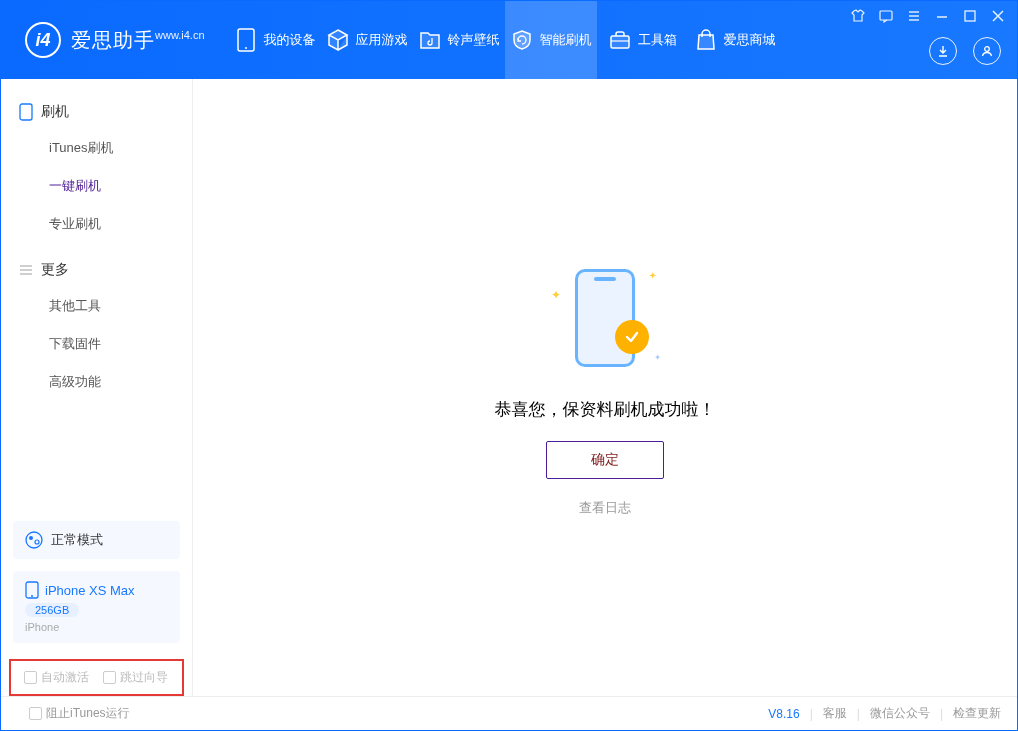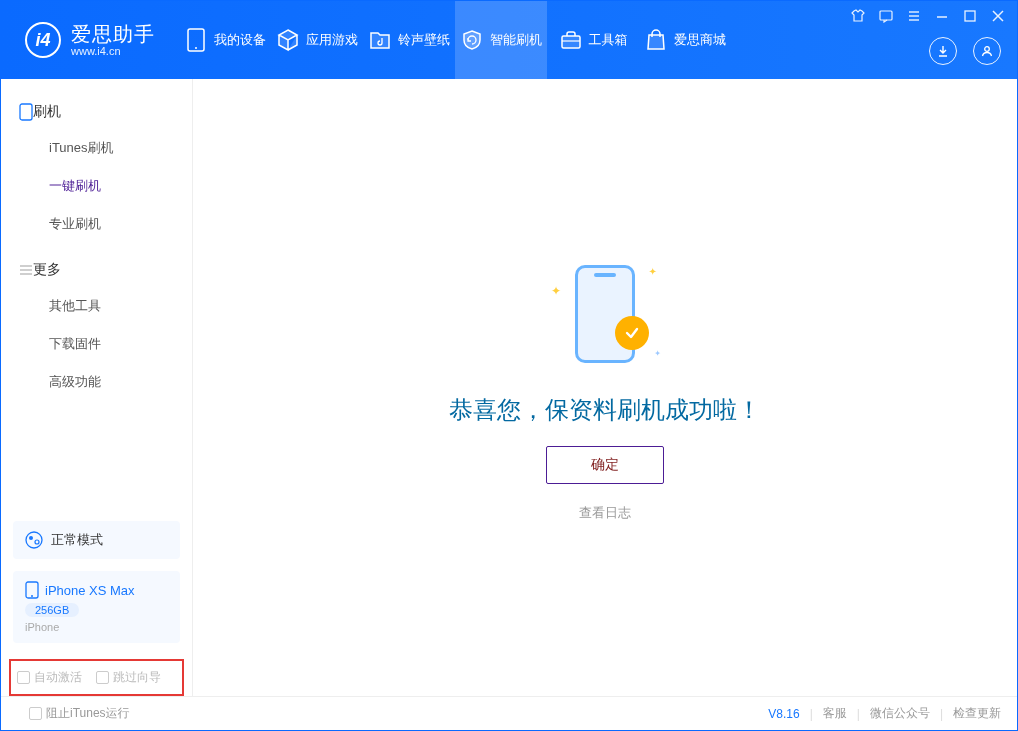--- a/index.html
+++ b/index.html
@@ -1,53 +1,53 @@
 <!DOCTYPE html>
 <html><head>
 <meta charset="utf-8">
 <style>
 * { margin: 0; padding: 0; box-sizing: border-box; font-family: "Microsoft YaHei", "PingFang SC", sans-serif; }
 body { background: #fff; }
 .window { width: 1018px; height: 731px; border: 1px solid #0a6aff; display: flex; flex-direction: column; overflow: hidden; }
 .titlebar { height: 78px; background: linear-gradient(90deg, #0a6aff 0%, #1878ff 100%); display: flex; align-items: center; color: #fff; position: relative; }
 .logo-block { display: flex; align-items: center; padding: 0 24px; gap: 10px; }
 .logo-circle { width: 36px; height: 36px; border: 2.5px solid #fff; border-radius: 50%; display: flex; align-items: center; justify-content: center; font-weight: bold; font-size: 18px; font-style: italic; }
-.logo-text { display: flex; flex-direction: column; line-height: 1.1; }
+.logo-text { display: flex; flex-direction: row; line-height: 1.1; }
 .logo-text .ch { font-size: 20px; font-weight: 500; letter-spacing: 1px; }
 .logo-text .url { font-size: 11px; opacity: .9; }
 .tabs { display: flex; height: 100%; }
 .tab { width: 92px; display: flex; flex-direction: row; align-items: center; justify-content: center; gap: 6px; font-size: 13px; cursor: pointer; }
 .tab.active { background: rgba(255,255,255,.18); }
 .tab-icon { width: 24px; height: 24px; display: flex; align-items: center; justify-content: center; }
 .winctrl { position: absolute; right: 10px; top: 6px; display: flex; gap: 10px; font-size: 13px; }
 .winctrl span { cursor: pointer; opacity: .9; padding: 2px; }
 .right-icons { position: absolute; right: 16px; bottom: 14px; display: flex; gap: 16px; }
 .circ-btn { width: 28px; height: 28px; border: 1.6px solid rgba(255,255,255,.9); border-radius: 50%; display: flex; align-items: center; justify-content: center; cursor: pointer; }
 .body { flex: 1; display: flex; overflow: hidden; }
 .sidebar { width: 192px; border-right: 1px solid #eee; display: flex; flex-direction: column; padding-top: 16px; }
-.side-section-h { display: flex; align-items: center; padding: 8px 18px; font-size: 14px; color: #333; }
+.side-section-h { display: flex; align-items: center; gap: 8px; padding: 8px 18px; font-size: 14px; color: #333; }
 .side-item { padding: 10px 18px 10px 48px; font-size: 13px; color: #555; cursor: pointer; }
 .side-item.active { color: #4c1d95; }
 .side-spacer { flex: 1; }
 .mode-card, .device-card { margin: 6px 12px; background: #f5f9ff; border-radius: 4px; padding: 10px 12px; font-size: 13px; color: #333; display: flex; align-items: center; gap: 8px; }
 .device-card { flex-direction: column; align-items: flex-start; gap: 4px; }
 .device-card .dn { color: #1878ff; font-weight: 500; display: flex; align-items: center; gap: 6px; }
 .badge { background: #e6f0ff; color: #1878ff; border-radius: 10px; padding: 1px 10px; font-size: 11px; }
 .device-card .sub { color: #aaa; font-size: 11px; }
-.checks-row { border: 2px solid #e53935; margin: 10px 8px 0 8px; padding: 8px 6px; display: flex; gap: 14px; font-size: 12px; color: #bbb; align-items: center; }
+.checks-row { border: 2px solid #e53935; margin: 10px 8px 0 8px; padding: 8px 13px; display: flex; gap: 14px; font-size: 12px; color: #bbb; align-items: center; }
 .chk { display: flex; align-items: center; gap: 4px; cursor: pointer; }
 .chk-box { width: 13px; height: 13px; border: 1px solid #ccc; border-radius: 2px; }
 .main { flex: 1; display: flex; flex-direction: column; align-items: center; justify-content: center; gap: 20px; }
 .phone-ill { position: relative; width: 120px; height: 120px; display: flex; align-items: center; justify-content: center; }
 .phone { width: 60px; height: 98px; border: 3px solid #69b4ff; border-radius: 10px; background: #eaf3ff; position: relative; }
 .phone::before { content: ""; position: absolute; top: 5px; left: 50%; transform: translateX(-50%); width: 22px; height: 4px; background: #69b4ff; border-radius: 2px; }
 .check-badge { position: absolute; right: 16px; bottom: 24px; width: 34px; height: 34px; background: #ffb100; border-radius: 50%; display: flex; align-items: center; justify-content: center; }
 .spark { position: absolute; color: #ffcf3f; font-size: 12px; }
 .spark.s1 { left: 6px; top: 30px; } .spark.s2 { right: 8px; top: 12px; font-size: 10px; } .spark.s3 { right: 4px; bottom: 16px; font-size: 8px; color: #9cc8ff; }
-.msg { font-size: 24px; color: #0369a1; }
+.msg { font-size: 17px; color: #000000; }
 .ok-btn { border: 1px solid #4c1d95; background: #fff; padding: 9px 44px; font-size: 14px; color: #7f1d1d; cursor: pointer; border-radius: 2px; }
 .log-link { font-size: 13px; color: #999; cursor: pointer; }
 .statusbar { height: 34px; border-top: 1px solid #eee; display: flex; align-items: center; padding: 0 16px; font-size: 12px; color: #999; gap: 6px; }
 .statusbar .left { display: flex; align-items: center; gap: 6px; padding-left: 12px; }
 .statusbar .right { margin-left: auto; display: flex; align-items: center; gap: 10px; }
 .statusbar .sep { color: #ddd; }
 .statusbar a { color: #999; cursor: pointer; }
 svg { display: block; }
 </style>
 </head>

